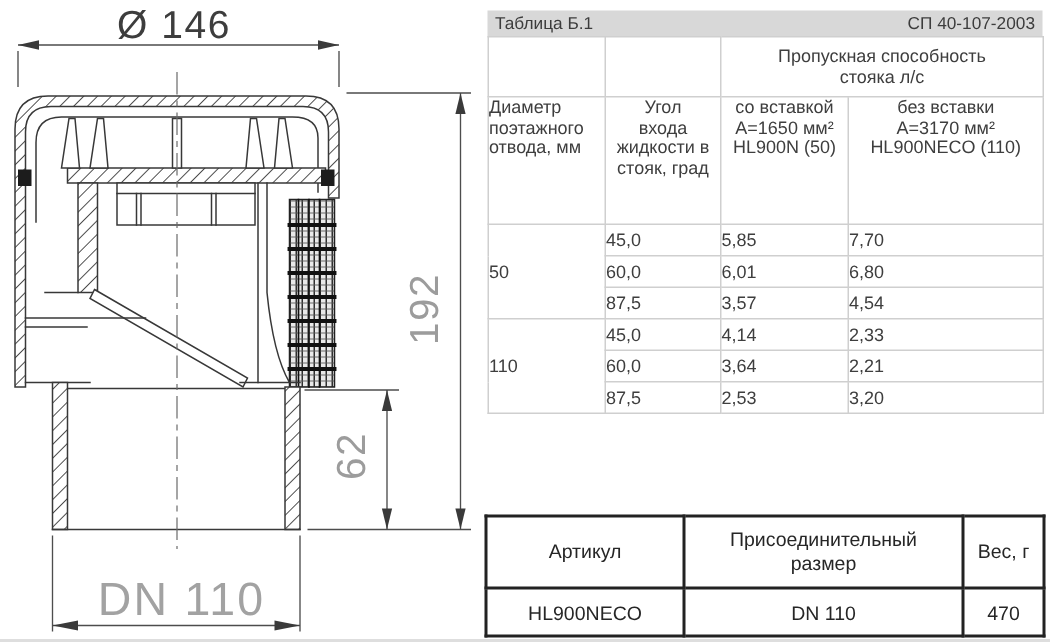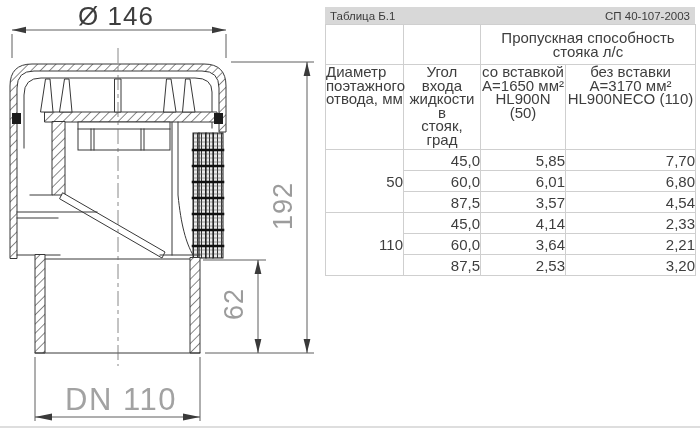--- a/index.html
+++ b/index.html
@@ -4,26 +4,26 @@
 <style>
   html,body{margin:0;padding:0;background:#fff;}
   #page{position:relative;width:700px;height:429px;background:#fff;overflow:hidden;
         font-family:"Liberation Sans",sans-serif;}
 
   
   #cap-table-wrap{position:absolute;left:325px;top:7px;width:370px;}
   .cap-bar{height:17px;background:#d8d8d8;display:flex;align-items:center;
            justify-content:space-between;padding:0 5px;font-size:11.5px;color:#3c3c3c;box-sizing:border-box;}
   table.cap{border-collapse:collapse;table-layout:fixed;width:370px;}
-  table.cap td{border:1px solid #cfcfcf;font-size:15px;color:#3e3e3e;
+  table.cap td{border:1px solid #cfcfcf;font-size:12px;color:#3e3e3e;
                padding:0;box-sizing:border-box;background:#fff;}
   table.cap td div{line-height:13.5px;}
   tr.r-span td{height:40px;vertical-align:middle;}
   tr.r-head td{height:85px;vertical-align:top;padding-top:0;}
-  tr.r-data td{height:21px;text-align:right;vertical-align:middle;}
+  tr.r-data td{height:21px;text-align:left;vertical-align:middle;}
   td.al{ text-align:left;padding-left:6px; }
   td.ac{ text-align:center; }
   td.dia{ text-align:left;padding-left:6px;vertical-align:middle;font-size:11px; }
 
   
   table.spec{position:absolute;left:323px;top:343px;border-collapse:collapse;
              table-layout:fixed;width:372px;}
   table.spec td{border:2px solid #222;text-align:center;vertical-align:middle;
                 font-size:13px;color:#262626;background:#fff;padding:0;}
   table.spec tr.sh td{height:46px;line-height:16px;}
@@ -197,15 +197,37 @@
       <tr class="r-data">
         <td>87,5</td>
         <td>2,53</td>
         <td>3,20</td>
       </tr>
     </tbody>
       </table>
   </div>
 
   
+  <table class="spec">
+    <colgroup>
+        <col style="width:132px">
+        <col style="width:186px">
+        <col style="width:54px">
+      </colgroup>
+    <tbody>
+        <tr class="sh">
+      <td>Артикул</td>
+      <td>
+        <div>Присоединительный</div>
+        <div>размер</div>
+      </td>
+      <td>Вес, г</td>
+    </tr>
+    <tr class="sd">
+      <td>HL900NECO</td>
+      <td>DN 110</td>
+      <td>470</td>
+    </tr>
+  </tbody>
+    </table>
 
   <div class="bottom-rule"></div>
 </div>
 
 </body></html>

